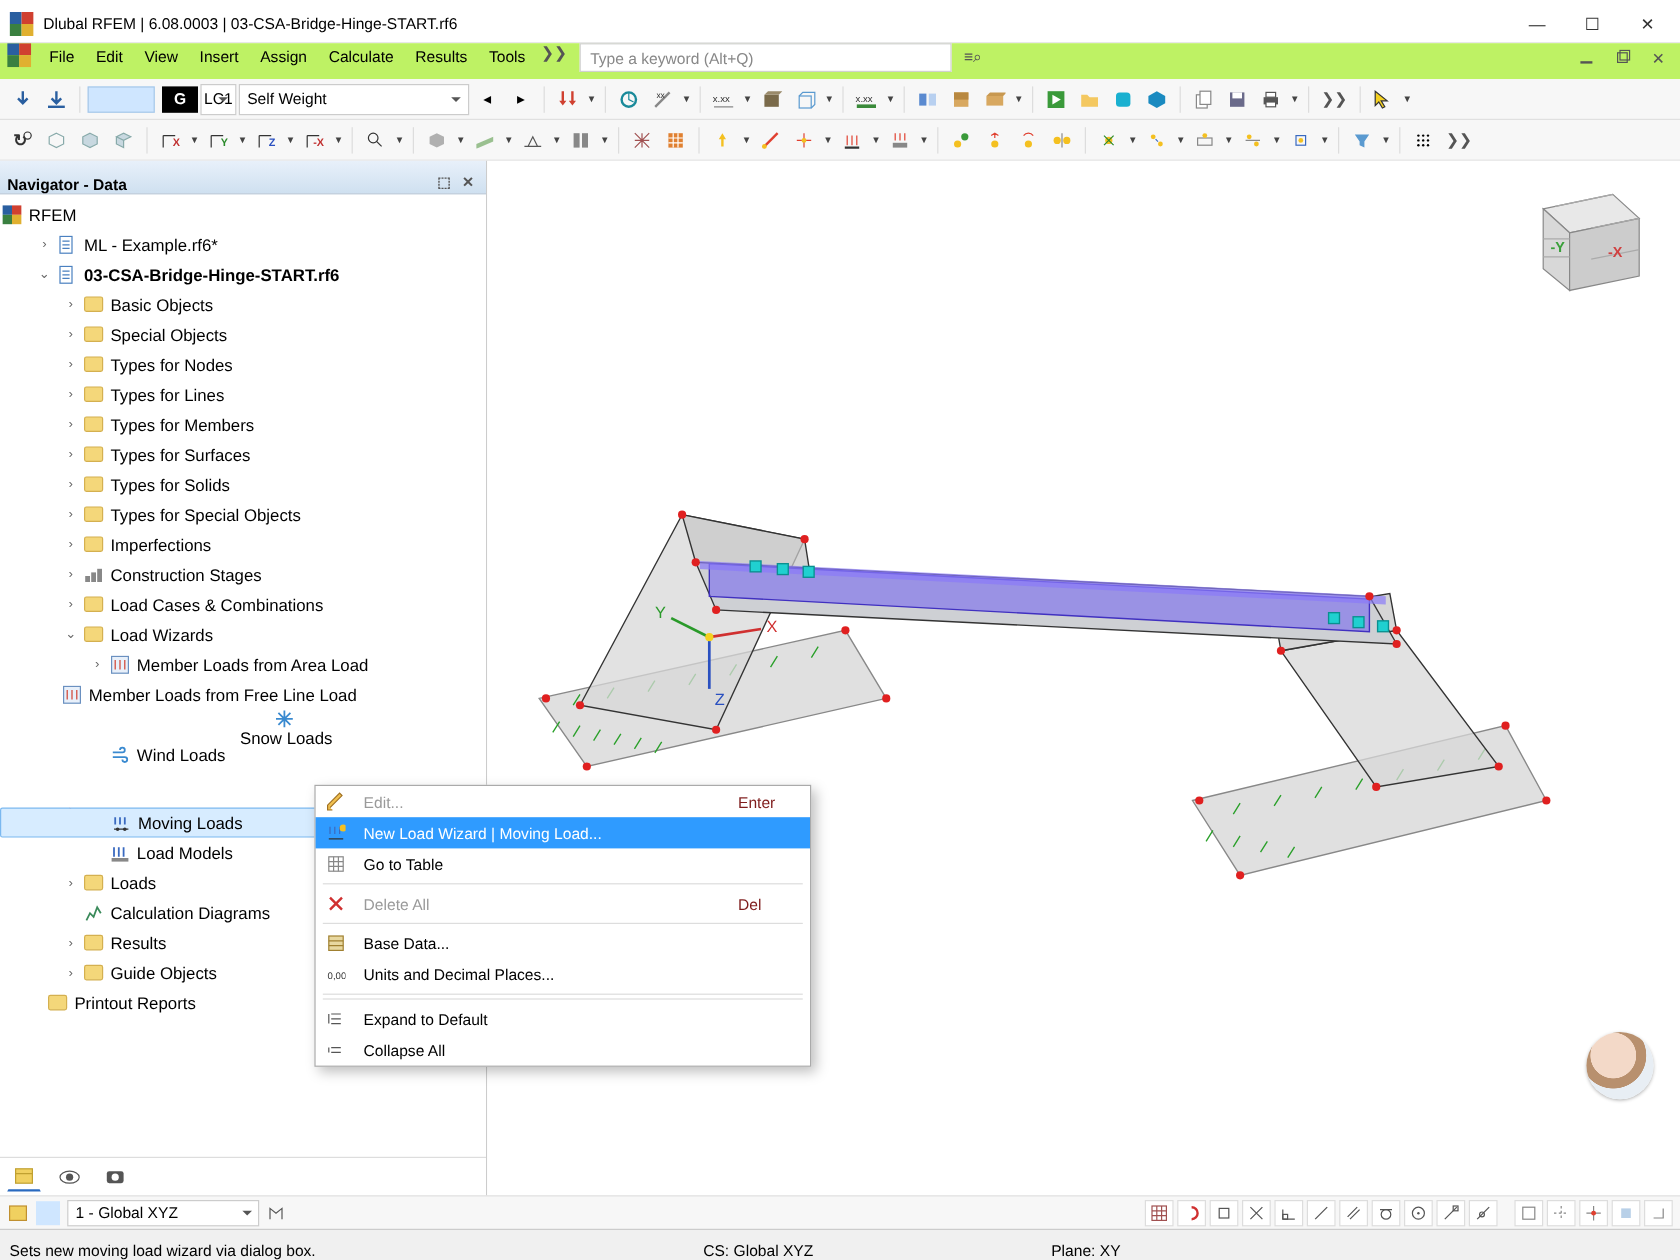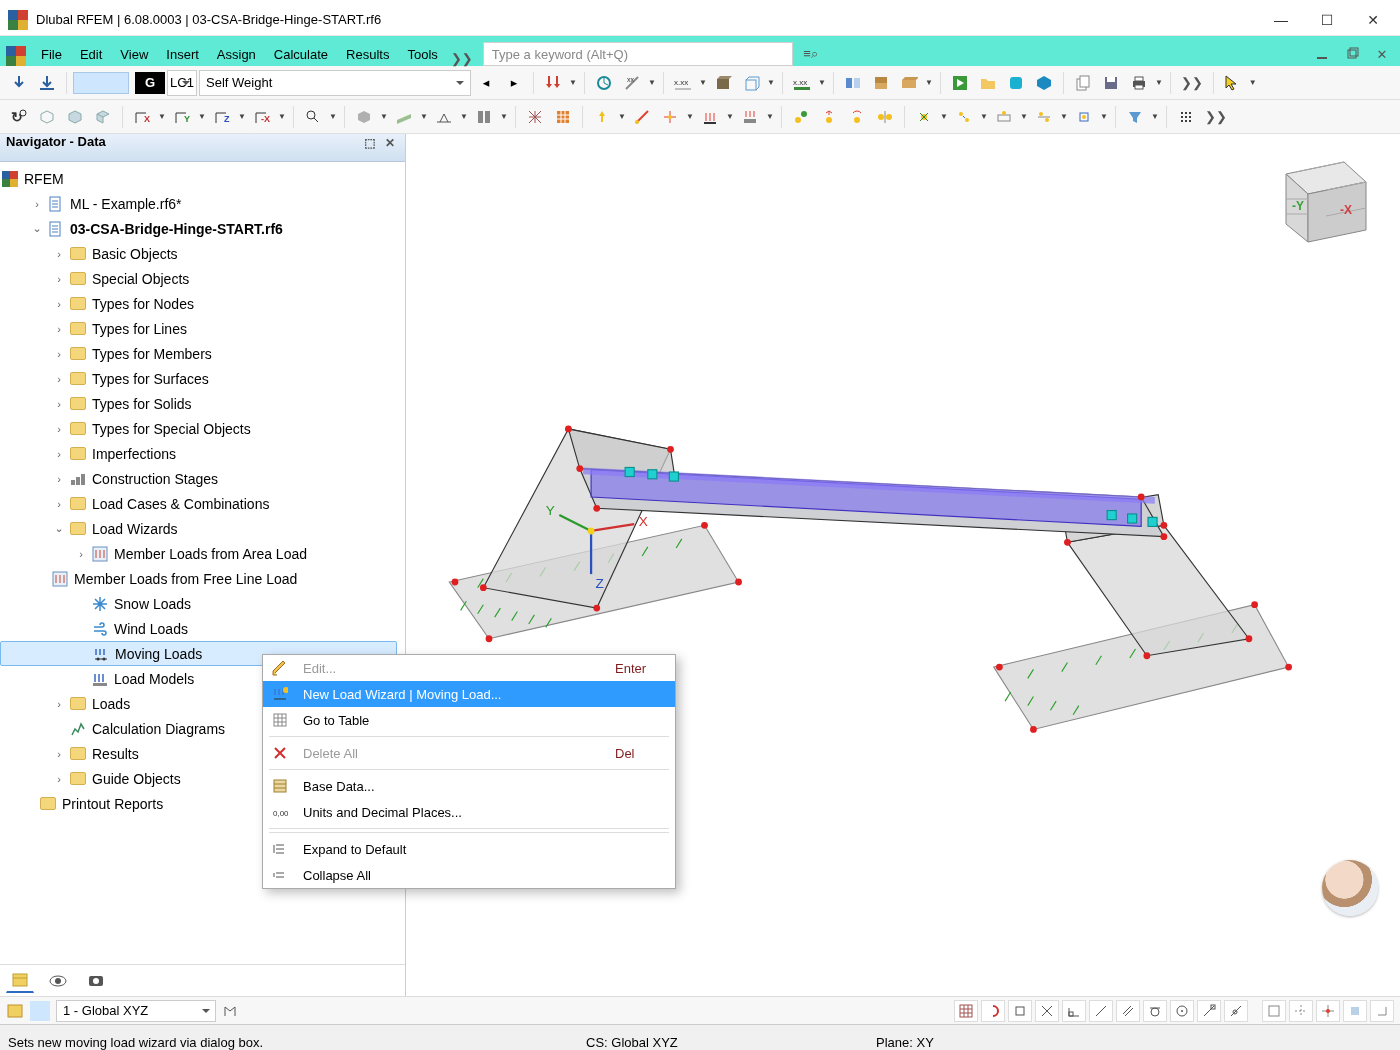--- a/index.html
+++ b/index.html
@@ -1,35 +1,35 @@
 <!DOCTYPE html>
 <html><head>
 <meta charset="utf-8">
 <style>
 html,body{margin:0;padding:0;font-family:"Segoe UI",Arial,sans-serif;font-size:13px;color:#000;background:#fff;overflow:hidden;width:1400px;height:1050px}
 *{box-sizing:border-box}
 .titlebar{height:36px;display:flex;align-items:center;padding:4px 4px 0 8px;background:#fff;border-bottom:1px solid #e8e8e8}
 .titlebar .logo{width:20px;height:20px;margin-right:8px;display:flex}
 .titlebar .title{flex:1;font-size:13px}
 .titlebar .winbtn{width:46px;height:36px;display:flex;align-items:center;justify-content:center;font-size:14px;color:#333}
-.menubar{height:30px;display:flex;align-items:flex-end;padding:0 6px;background:#5eead4;gap:2px}
+.menubar{height:30px;display:flex;align-items:flex-start;padding:0 6px;background:#bef264;gap:2px}
 .menubar .logo{width:20px;height:20px;display:flex;margin-right:4px}
 .menubar .menuitem{padding:4px 9px}
 .menubar .spacer{width:26px;text-align:center;color:#555}
 .searchbox{flex:0 0 310px;height:24px;border:1px solid #d0d0d0;background:#fff;display:flex;align-items:center;padding:0 8px;color:#888;margin-left:6px}
 .menubar .mdiicon{width:24px;height:24px;display:flex;align-items:center;justify-content:center;color:#555;margin-left:4px}
 .toolbar{height:34px;display:flex;align-items:center;padding:0 6px;background:#f7f7f7;border-bottom:1px solid #e0e0e0;gap:2px;overflow:hidden}
 .toolbar .tb{width:26px;height:26px;display:flex;align-items:center;justify-content:center;flex:none}
 .toolbar .arrow{width:10px;font-size:8px;color:#444;text-align:center}
 .toolbar .sep{width:1px;height:22px;background:#ddd;margin:0 4px;flex:none}
 .toolbar .combo{height:26px;border:1px solid #ccc;background:#fff;padding:0 18px 0 6px;display:flex;align-items:center;position:relative;min-width:0}
 .toolbar .combo::after{content:"";position:absolute;right:6px;top:10px;border:4px solid transparent;border-top-color:#555}
 .body{display:flex;height:calc(1050px - 36px - 30px - 34px - 34px - 28px - 26px)}
 .navpanel{width:406px;background:#fff;border-right:1px solid #ccc;display:flex;flex-direction:column}
-.navhead{height:28px;background:linear-gradient(#e8f0fa,#cfe0f0);border-bottom:1px solid #b8c8d8;display:flex;align-items:flex-start;padding:0 6px;font-weight:600}
+.navhead{height:28px;background:linear-gradient(#e8f0fa,#cfe0f0);border-bottom:1px solid #b8c8d8;display:flex;align-items:flex-end;padding:0 6px;font-weight:600}
 .navhead .hbtns{margin-left:auto;display:flex;gap:2px}
 .navhead .hbtn{width:18px;height:18px;display:flex;align-items:center;justify-content:center;font-size:12px;color:#555}
 .tree{flex:1;overflow:auto;padding:4px 0;font-size:14px}
 .tr{display:flex;align-items:center;height:25px;padding-left:8px;white-space:nowrap}
 .tr .tw{width:18px;text-align:center;color:#666;font-size:11px}
 .tr .ic{width:20px;height:18px;display:flex;align-items:center;justify-content:center;margin-right:4px}
 .fold{width:16px;height:13px;background:#f4d77a;border:1px solid #d4b050;border-radius:2px}
 .tr.sel{background:#d7ecff;border:1px solid #7ab8f0;border-radius:2px;margin-right:8px}
 .arrowptr{position:absolute;left:42px}
 .viewport{flex:1;background:#fff;position:relative}
@@ -122,21 +122,21 @@
         <path d="M9 2v10M5 8l4 4 4-4" stroke="#2a5fa0" stroke-width="2" fill="none"></path>
         <rect x="2" y="14" width="14" height="2" fill="#2a5fa0"></rect>
       </svg>
     </div>
   <div class="sep"></div>
   <div style="width:56px;height:22px;background:#cfe6ff;border:1px solid #a8c8e8"></div>
   <div style="width:30px;height:22px;background:#000;color:#fff;display:flex;align-items:center;justify-content:center;font-weight:600;margin-left:4px">G</div>
   <div class="combo" style="width:30px;justify-content:center;padding:0">
       <span>LC1</span>
     </div>
-  <div class="combo" style="width:272px">
+  <div class="combo" style="width:192px">
       <span>Self Weight</span>
     </div>
   <div class="tb">◂</div>
   <div class="tb">▸</div>
   <div class="sep"></div>
   <div class="tb">
       <svg width="18" height="18">
         <path d="M4 2v8l-2 0 3 4 3-4h-2V2" fill="#d04030"></path>
         <path d="M12 2v8l-2 0 3 4 3-4h-2V2" fill="#d04030"></path>
       </svg>
@@ -621,39 +621,39 @@
           <div class="tr" style="padding-left: 32px;">
             <span class="tw"></span>
             <span class="ic">
               <svg width="16" height="16">
                 <rect x="1" y="1" width="14" height="14" fill="#e8f0fa" stroke="#6a90c0"></rect>
                 <path d="M4 4v8M8 4v8M12 4v8" stroke="#d04030"></path>
               </svg>
             </span>
             <span>Member Loads from Free Line Load</span>
           </div>
-          <div class="tr" style="padding-left: 72px;">
+          <div class="tr" style="padding-left: 72px; flex-direction: column;">
             <span class="tw"></span>
             <span class="ic">
               <svg width="16" height="16">
                 <path d="M8 1v14M1 8h14M3 3l10 10M3 13L13 3" stroke="#3a8ad0" stroke-width="1.5"></path>
               </svg>
             </span>
             <span>Snow Loads</span>
           </div>
           <div class="tr" style="padding-left: 72px;">
             <span class="tw"></span>
             <span class="ic">
               <svg width="16" height="16">
                 <path d="M2 6h8a2 2 0 1 0-2-2M2 10h10a2 2 0 1 1-2 2" stroke="#3a8ad0" fill="none" stroke-width="1.5"></path>
               </svg>
             </span>
             <span>Wind Loads</span>
           </div>
-          <div style="position: relative;">
+          <div style="position: relative; margin-top: 32px;">
             <span class="arrowptr">
               <svg width="30" height="18">
                 <path d="M0 4h16v-4l12 9-12 9v-4H0z" fill="#e02020"></path>
               </svg>
             </span>
             <div class="tr sel" style="padding-left: 72px; position: relative;">
               <span class="tw"></span>
               <span class="ic">
                 <svg width="16" height="16">
                   <path d="M3 3v6M7 3v6M11 3v6" stroke="#3a6ac0" stroke-width="1.5"></path>

